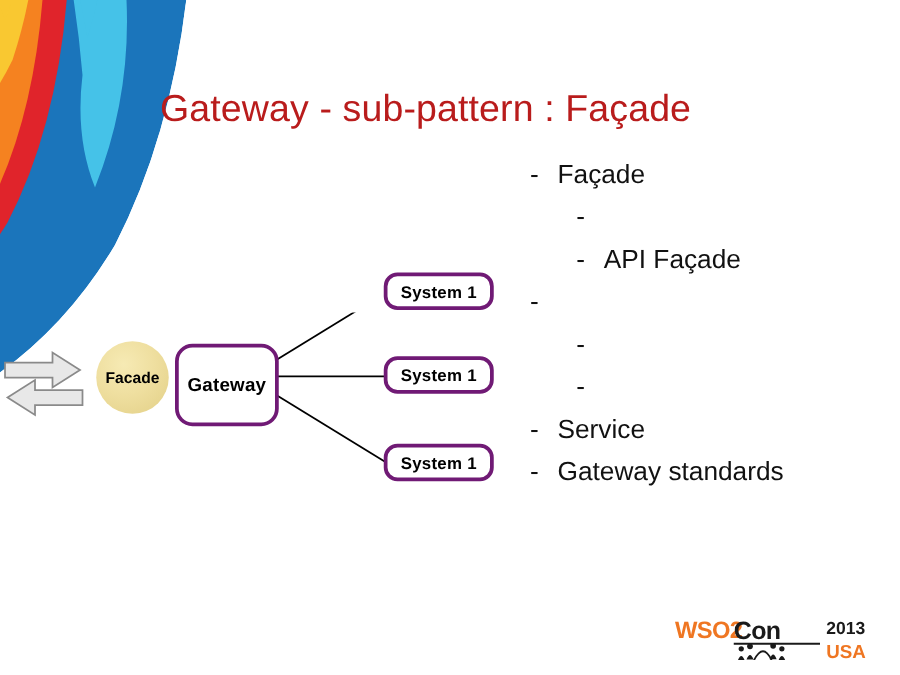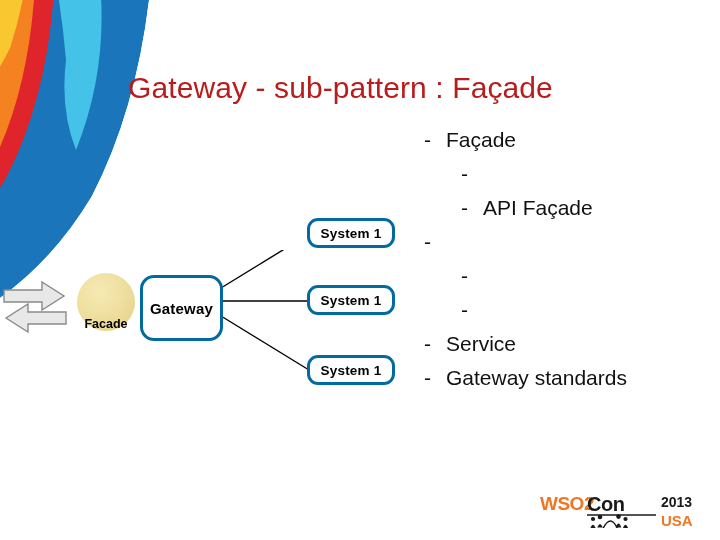--- a/index.html
+++ b/index.html
@@ -85,21 +85,21 @@
   }
   #diagram-lines {
     position: absolute;
     left: 0;
     top: 0;
   }
   .node-box {
     position: absolute;
     box-sizing: border-box;
     background: #ffffff;
-    border: 3px solid #0369a1;
+    border: 3px solid #701a75;
     border-radius: 12px;
     display: flex;
     align-items: center;
     justify-content: center;
     font-size: 13.5px;
     font-weight: bold;
     color: #000000;
     letter-spacing: 0.2px;
   }
   #gateway-box {
@@ -127,21 +127,21 @@
     left: 77px;
     top: 23px;
     width: 58px;
     height: 58px;
     border-radius: 50%;
     background: radial-gradient(circle at 38% 32%, #f6eab4 0%, #efdfa0 45%, #e2cf86 100%);
     border: 1px solid #b9a martin;
     border: 1px solid #b9a košíc;
     box-sizing: border-box;
     display: flex;
-    align-items: flex-end;
+    align-items: center;
     justify-content: center;
     font-size: 12.5px;
     font-weight: bold;
     color: #000000;
     z-index: 4;
   }
 
   
   #flow-arrows {
     position: absolute;

